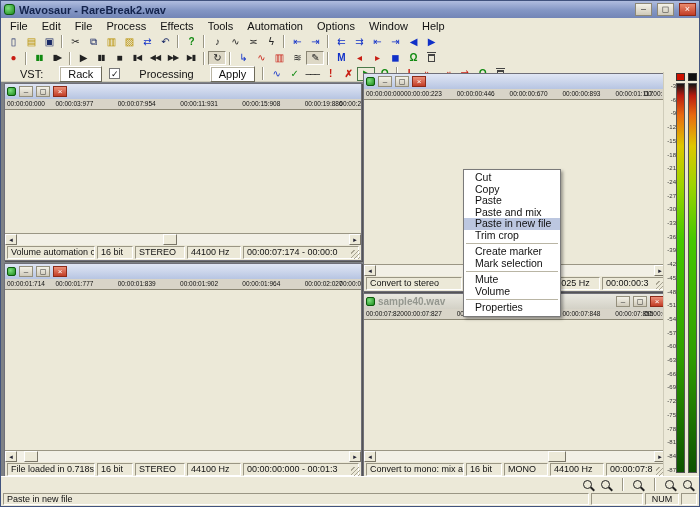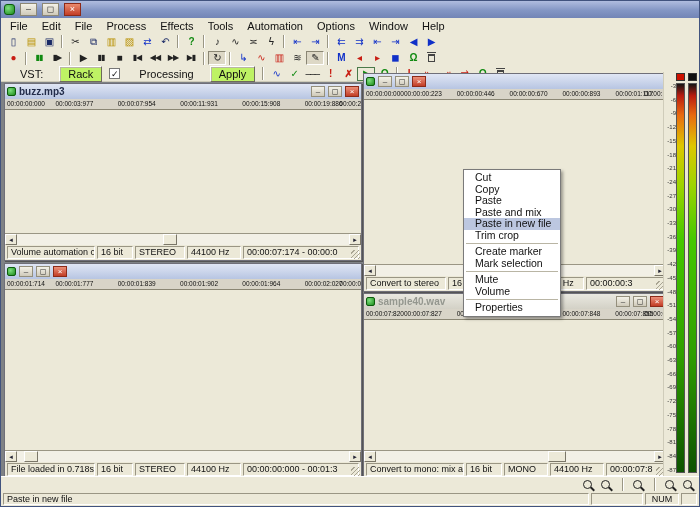--- a/index.html
+++ b/index.html
@@ -15,21 +15,21 @@
 .menubar{position:absolute;left:0;top:17px;right:0;height:15px;display:flex;align-items:center;font-size:11px;color:#111;background:#ece9d8;padding-left:2px}
 .menu-item{padding:0 7px}
 .toolbar{position:absolute;left:0;right:0;display:flex;align-items:center;background:#ece9d8;padding-left:3px}
 #tb1{top:32px;height:17px}#tb2{top:49px;height:16px}#tb3{top:65px;height:16px;border-bottom:1px solid #cfccba}
 .tb{min-width:18px;height:14px;display:flex;align-items:center;justify-content:center;font-size:10px;line-height:12px;color:#1a2a66;cursor:default;letter-spacing:-1px}
 .tb.sm{font-size:8px}
 .tsep{width:2px;height:13px;border-left:1px solid #9a9684;border-right:1px solid #fff;margin:0 3px}
 .pressed{background:#ddd8c6;border:1px solid;border-color:#8a8674 #fff #fff #8a8674}
 .c-red{color:#c81e14}.c-green{color:#118a11}.c-blue{color:#1030c8}.c-dark{color:#222}.c-yel{color:#b89000}
 .vst-label{font-size:11px;color:#111;margin:0 16px}
-.btn3d{font-size:11px;color:#111;background:#bef264;border:1px solid;border-color:#fff #6d6a5a #6d6a5a #fff;box-shadow:1px 1px 0 #b9b5a4 inset;padding:1px 8px;margin-right:4px}
+.btn3d{font-size:11px;color:#111;background:#ffffff;border:1px solid;border-color:#fff #6d6a5a #6d6a5a #fff;box-shadow:1px 1px 0 #b9b5a4 inset;padding:1px 8px;margin-right:4px}
 .chk{width:11px;height:11px;background:#fff;border:1px solid #777;font-size:9px;line-height:10px;text-align:center;color:#111;margin:0 3px}
 .i-trash{width:7px;height:8px;border:1px solid #444;border-top:2px solid #444;position:relative}
 .i-trash::before{content:"";position:absolute;left:-2px;top:-4px;width:9px;height:1px;background:#444}
 
 .mdi{position:absolute;left:0;top:81px;right:0;bottom:30px;background:#7f8285}
 .win{position:absolute;background:#ece9d8;border:1px solid #6f6f78;box-shadow:1px 1px 0 #555}
 .wtitle{position:absolute;left:0;top:0;right:0;height:15px;background:linear-gradient(180deg,#e0e6f4,#b7c5e2);display:flex;align-items:center;gap:3px;padding:0 2px}
 .wtitle.inactive{background:linear-gradient(180deg,#e9e8e0,#d3d1c6)}
 .wtitle.inactive .wtext{color:#94978f}
 .wicon{width:9px;height:9px;border-radius:2px;background:radial-gradient(circle at 35% 35%,#7ee07e,#1c8a1c);border:1px solid #0c5c0c}
@@ -65,20 +65,21 @@
 .ctx .item.hl{background:#bcc7e0}
 .ctx .sep{height:1px;background:#b9b5a4;margin:2px 2px}
 </style>
 </head>
 <body>
 
 <div class="screen">
 
   <div class="titlebar">
     <span class="appicon"></span>
+    <span class="title-text">Wavosaur - RareBreak2.wav</span>
     <span class="wb">–</span>
     <span class="wb">◻</span>
     <span class="wb close">×</span>
   </div>
 
   <div class="menubar" id="menubar">
       <span class="menu-item">File</span>
       <span class="menu-item">Edit</span>
       <span class="menu-item">File</span>
       <span class="menu-item">Process</span>
@@ -175,21 +176,20 @@
     <span class="tb">
         <span class="i-trash"></span>
       </span>
   </div>
 
   <div class="mdi">
 
     <div class="win" id="w-buzz" style="left:3px;top:1px;width:358px;height:178px">
       <div class="wtitle">
         <span class="wicon"></span>
-        <span class="wtext">buzz.mp3</span>
         <span class="wbtn">–</span>
         <span class="wbtn">◻</span>
         <span class="wbtn close">×</span>
       </div>
       <div class="ruler" id="ruler-buzz">
           <span style="left: 2px;">00:00:00:000</span>
           <span style="left: 19.5%; transform: translateX(-50%);">00:00:03:977</span>
           <span style="left: 37%; transform: translateX(-50%);">00:00:07:954</span>
           <span style="left: 54.5%; transform: translateX(-50%);">00:00:11:931</span>
           <span style="left: 72%; transform: translateX(-50%);">00:00:15:908</span>
@@ -270,21 +270,21 @@
         <div class="strack">
             <div class="sthumb" style="left:50%;width:40px"></div>
           </div>
         <span class="sarr">▸</span>
       </div>
       <div class="wstatus">
         <span class="sf sf-msg">Convert to stereo</span>
         <span class="sf" style="width:32px">16 bit</span>
         <span class="sf" style="width:48px">STEREO</span>
         <span class="sf" style="width:52px">11025 Hz</span>
-        <span class="sf" style="width:78px">00:00:00:3</span>
+        <span class="sf" style="width:62px">00:00:00:3</span>
         <span class="grip"></span>
       </div>
     </div>
 
     <div class="win" id="w-s40" style="left:362px;top:211px;width:304px;height:185px">
       <div class="wtitle inactive">
         <span class="wicon"></span>
         <span class="wtext">sample40.wav</span>
         <span class="wbtn">–</span>
         <span class="wbtn">◻</span>

